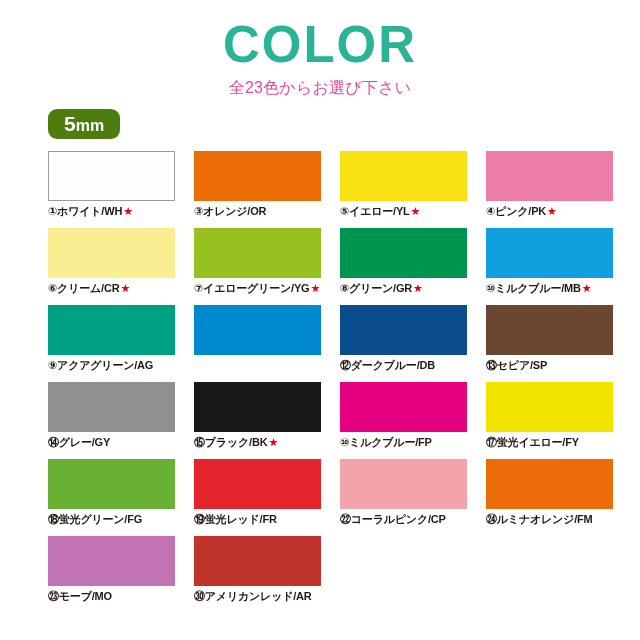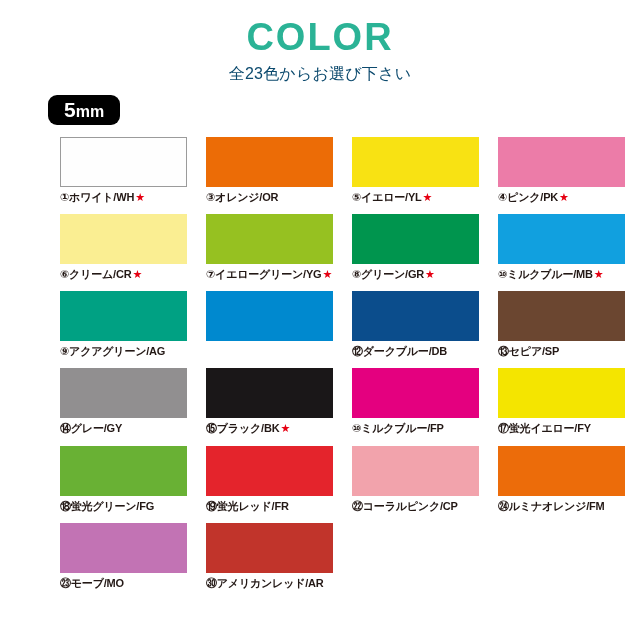--- a/index.html
+++ b/index.html
@@ -20,63 +20,63 @@
     height: 640px;
     position: relative;
   }
 
   
   .header {
     padding-top: 18px;
     text-align: center;
   }
   .main-title {
-    font-size: 38px;
+    font-size: 51px;
     font-weight: bold;
     letter-spacing: 2px;
     color: #2BB396;
     line-height: 1.05;
     margin: 0;
   }
   .sub-title {
     font-size: 16px;
     font-weight: normal;
-    color: #0c4a6e;
+    color: #ec4899;
     margin: 6px 0 0 0;
     letter-spacing: 0.2px;
   }
 
   
   .badge-row {
     margin-top: 10px;
     padding-left: 48px;
   }
   .size-badge {
     display: inline-block;
-    background: #000000;
+    background: #4d7c0f;
     color: #ffffff;
     border-radius: 9px;
     padding: 4px 16px 5px 16px;
     line-height: 1;
   }
   .size-badge .num {
     font-size: 21px;
     font-weight: bold;
     vertical-align: baseline;
   }
   .size-badge .unit {
     font-size: 16px;
     font-weight: bold;
     vertical-align: baseline;
   }
 
   
   .swatch-grid {
     margin-top: 12px;
-    padding-left: 60px;
+    padding-left: 48px;
     display: grid;
     grid-template-columns: repeat(4, 127px);
     column-gap: 19px;
     row-gap: 10px;
   }
   .swatch-cell {
     width: 127px;
   }
   .swatch-cell.empty .chip,
   .swatch-cell.empty .caption { visibility: hidden; }

